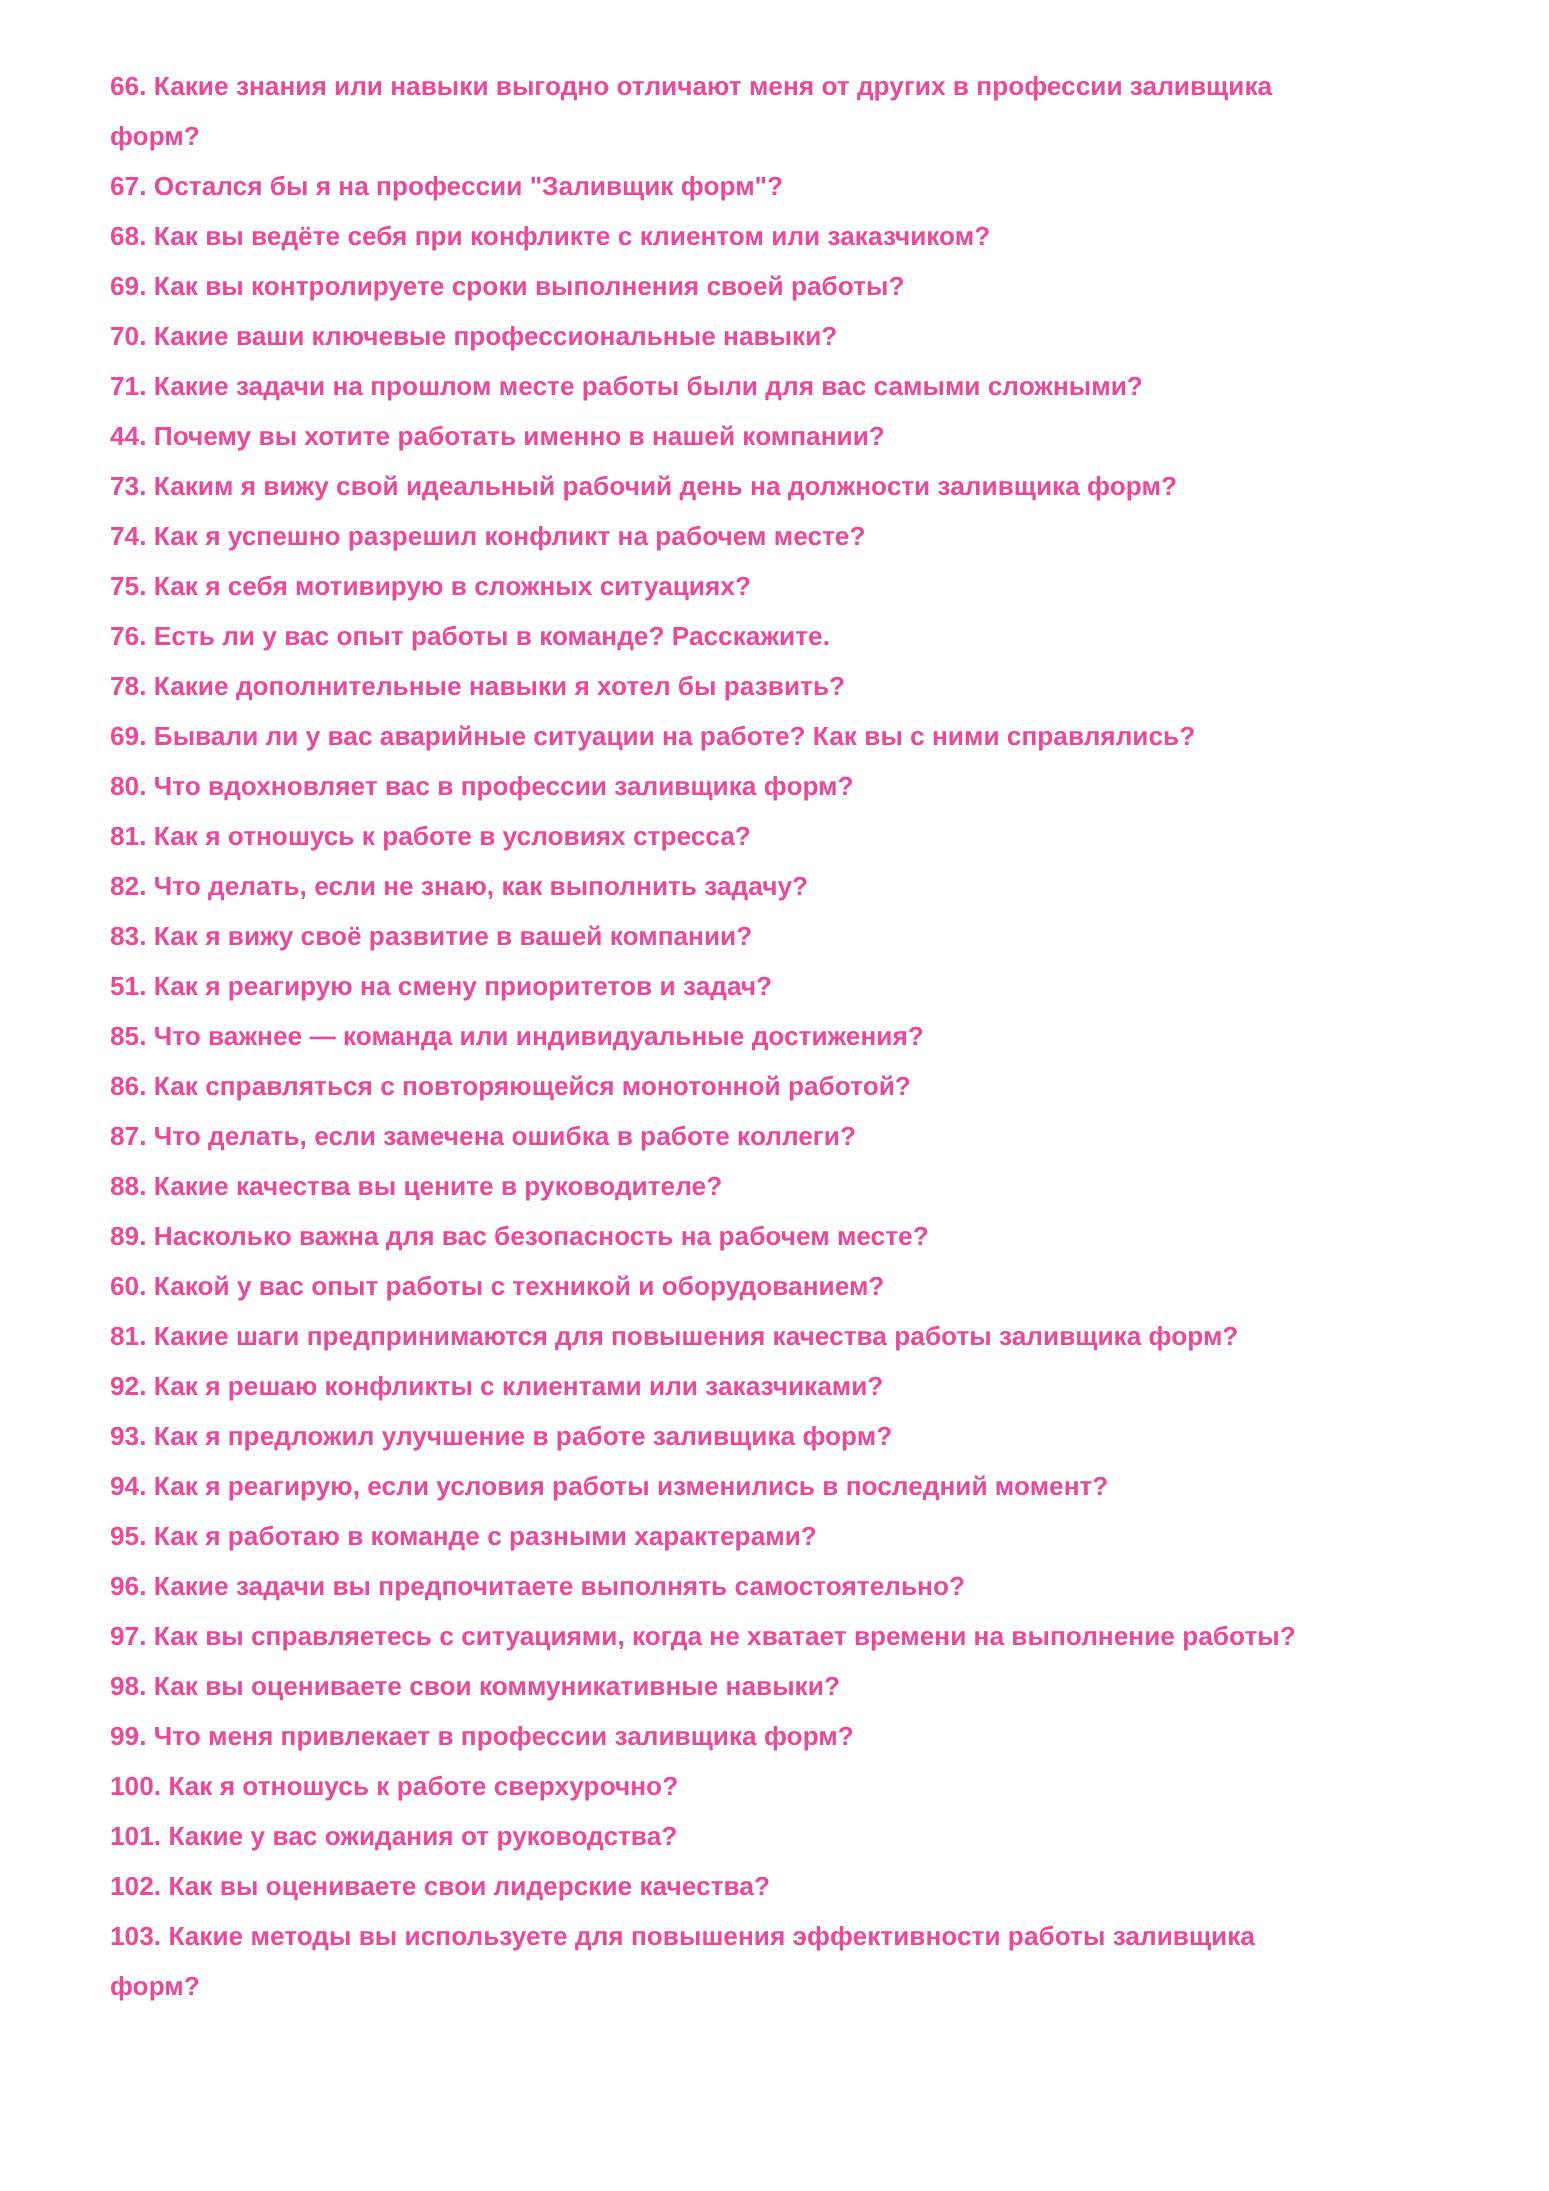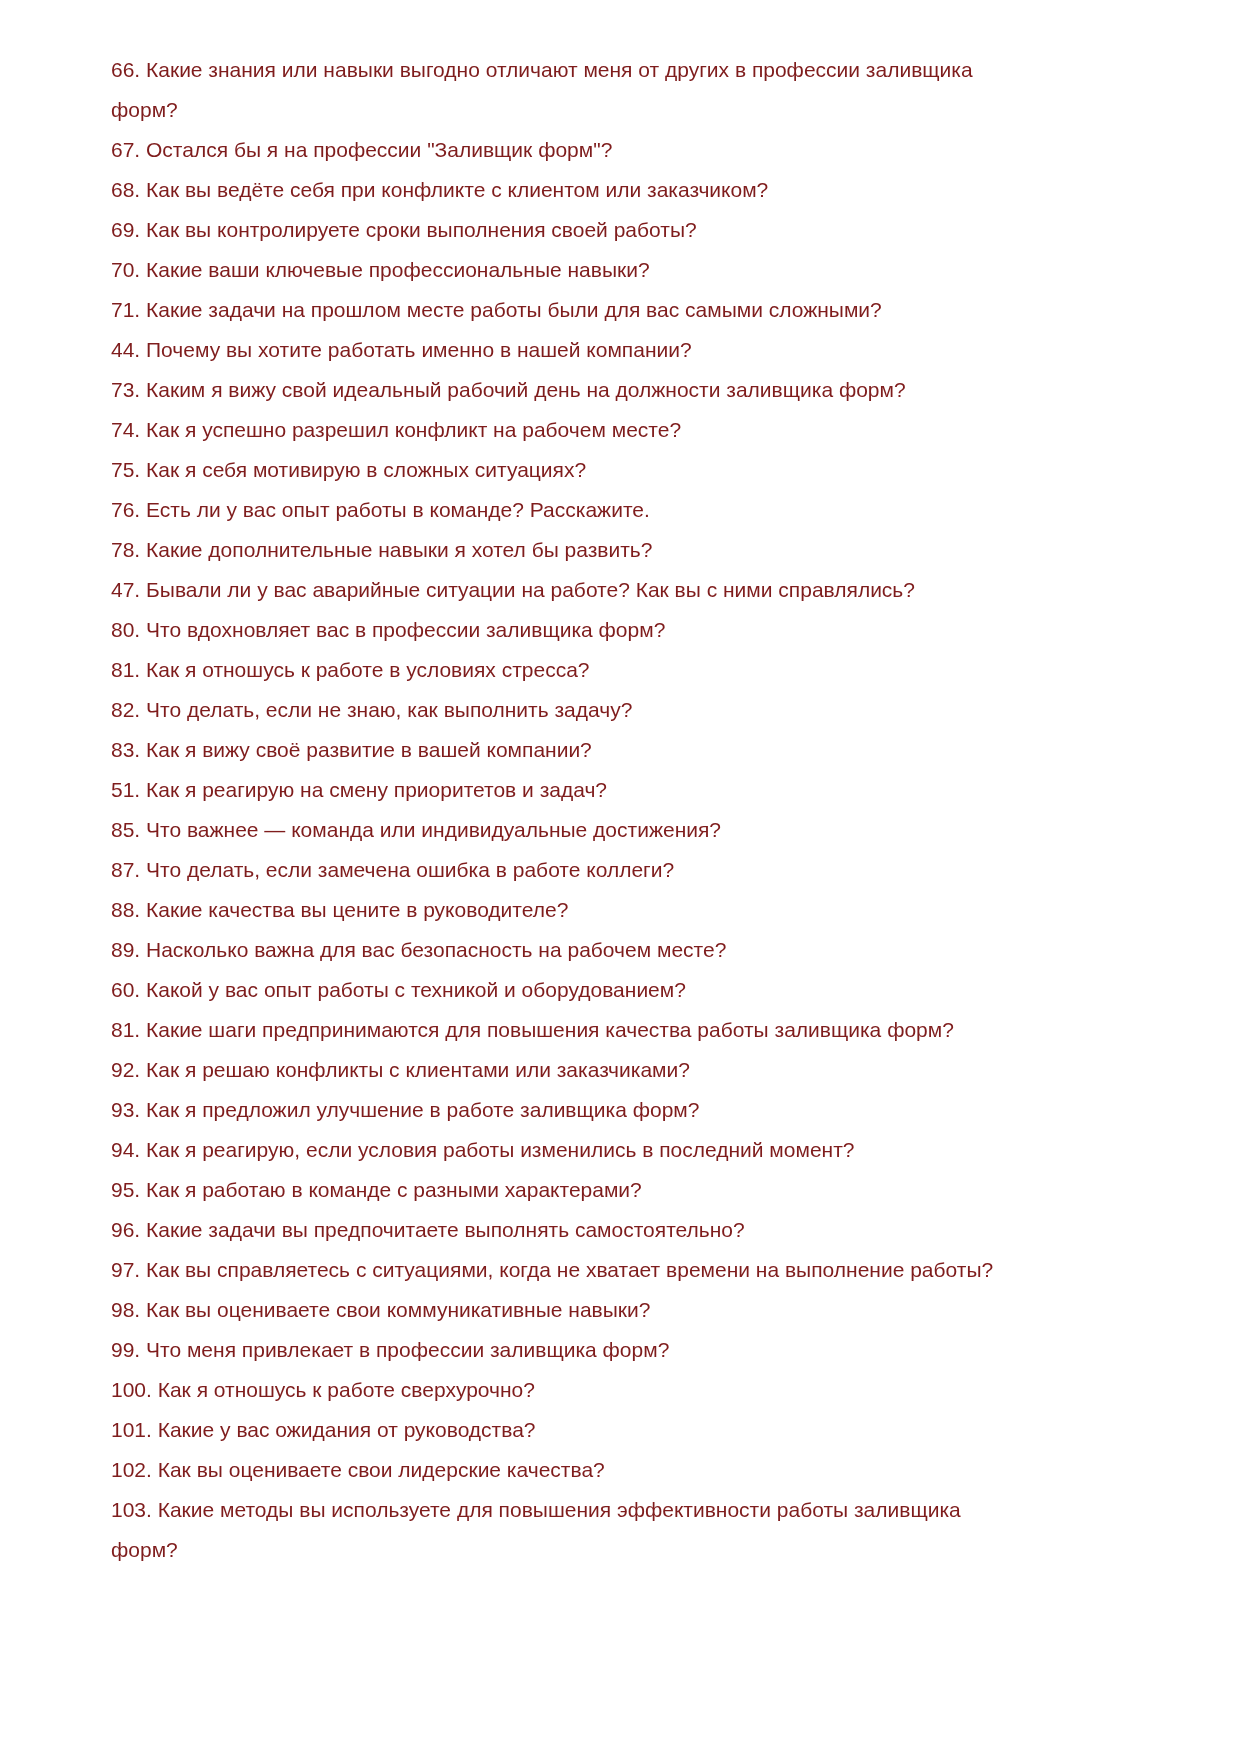--- a/index.html
+++ b/index.html
@@ -8,24 +8,25 @@
   }
   body {
     width: 1239px;
     min-height: 1753px;
     background: #ffffff;
     font-family: "Liberation Sans", "DejaVu Sans", sans-serif;
   }
   .doc {
     box-sizing: border-box;
     width: 1239px;
-    padding: 50px 56px 100px 111px;
-    color: #7f1d1d;
+    padding: 50px 56px 100px 88px;
+    color: #ec4899;
     font-size: 21px;
     line-height: 40px;
+    font-weight: bold;
   }
   .q-list {
     margin: 0;
     padding: 0;
     list-style: none;
   }
   .q-item {
     white-space: pre-wrap;
     margin: 0;
     padding: 0;
@@ -42,27 +43,28 @@
       <li class="q-item">68. Как вы ведёте себя при конфликте с клиентом или заказчиком?</li>
       <li class="q-item">69. Как вы контролируете сроки выполнения своей работы?</li>
       <li class="q-item">70. Какие ваши ключевые профессиональные навыки?</li>
       <li class="q-item">71. Какие задачи на прошлом месте работы были для вас самыми сложными?</li>
       <li class="q-item">44. Почему вы хотите работать именно в нашей компании?</li>
       <li class="q-item">73. Каким я вижу свой идеальный рабочий день на должности заливщика форм?</li>
       <li class="q-item">74. Как я успешно разрешил конфликт на рабочем месте?</li>
       <li class="q-item">75. Как я себя мотивирую в сложных ситуациях?</li>
       <li class="q-item">76. Есть ли у вас опыт работы в команде? Расскажите.</li>
       <li class="q-item">78. Какие дополнительные навыки я хотел бы развить?</li>
-      <li class="q-item">47. Бывали ли у вас аварийные ситуации на работе? Как вы с ними справлялись?</li>
+      <li class="q-item">69. Бывали ли у вас аварийные ситуации на работе? Как вы с ними справлялись?</li>
       <li class="q-item">80. Что вдохновляет вас в профессии заливщика форм?</li>
       <li class="q-item">81. Как я отношусь к работе в условиях стресса?</li>
       <li class="q-item">82. Что делать, если не знаю, как выполнить задачу?</li>
       <li class="q-item">83. Как я вижу своё развитие в вашей компании?</li>
       <li class="q-item">51. Как я реагирую на смену приоритетов и задач?</li>
       <li class="q-item">85. Что важнее — команда или индивидуальные достижения?</li>
+      <li class="q-item">86. Как справляться с повторяющейся монотонной работой?</li>
       <li class="q-item">87. Что делать, если замечена ошибка в работе коллеги?</li>
       <li class="q-item">88. Какие качества вы цените в руководителе?</li>
       <li class="q-item">89. Насколько важна для вас безопасность на рабочем месте?</li>
       <li class="q-item">60. Какой у вас опыт работы с техникой и оборудованием?</li>
       <li class="q-item">81. Какие шаги предпринимаются для повышения качества работы заливщика форм?</li>
       <li class="q-item">92. Как я решаю конфликты с клиентами или заказчиками?</li>
       <li class="q-item">93. Как я предложил улучшение в работе заливщика форм?</li>
       <li class="q-item">94. Как я реагирую, если условия работы изменились в последний момент?</li>
       <li class="q-item">95. Как я работаю в команде с разными характерами?</li>
       <li class="q-item">96. Какие задачи вы предпочитаете выполнять самостоятельно?</li>

